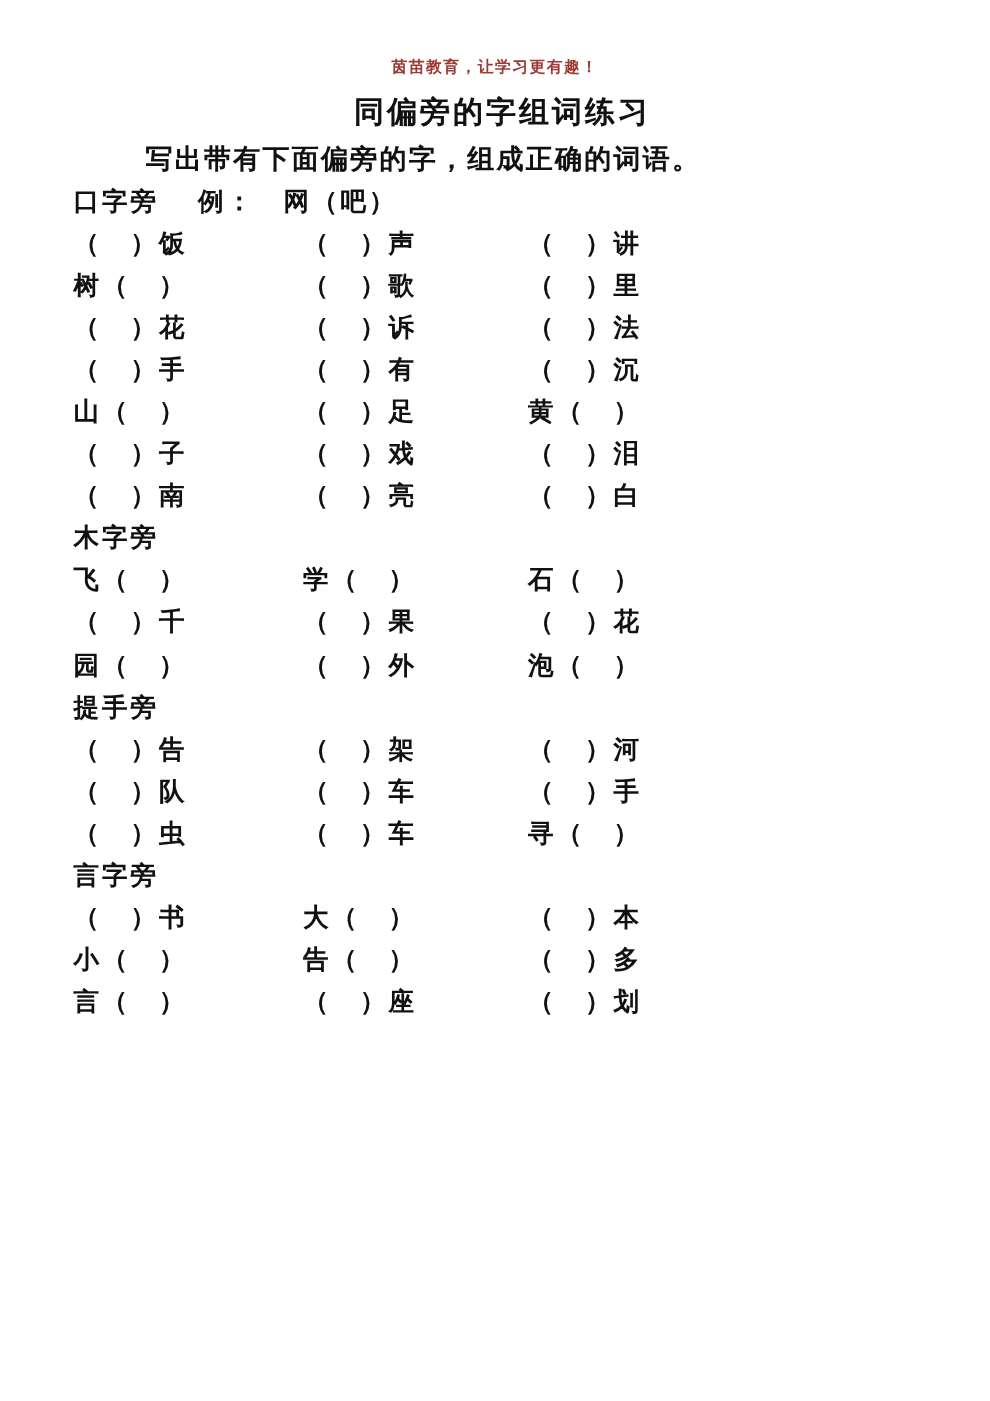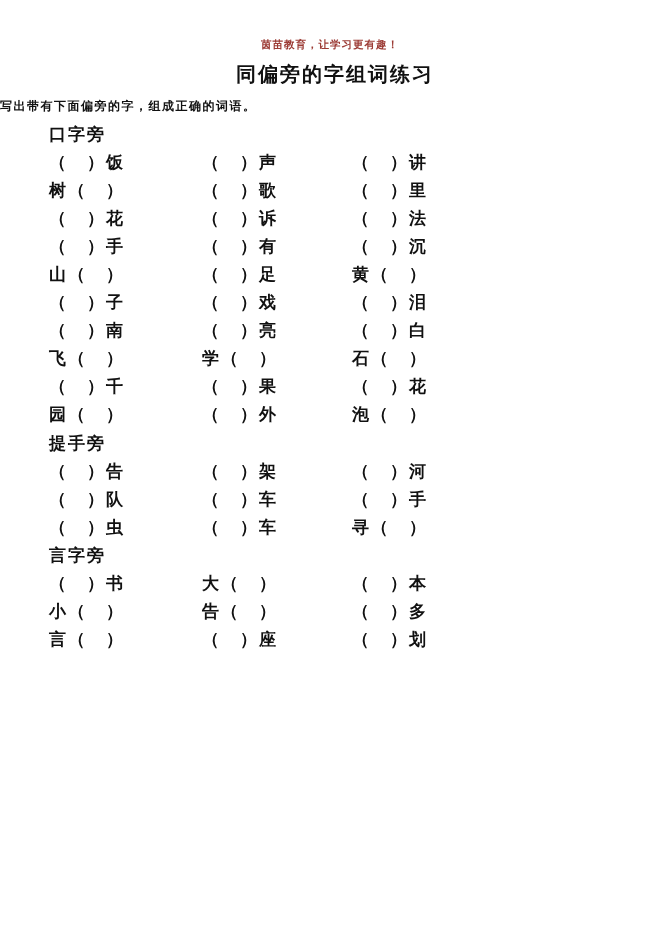--- a/index.html
+++ b/index.html
@@ -27,21 +27,22 @@
     margin-top: 9px;
     text-align: center;
     font-size: 20px;
     font-weight: bold;
     letter-spacing: 2px;
     color: #111111;
     padding-left: 10px;
   }
   .instruction {
     margin-top: 4px;
-    font-size: 12px;
+    margin-left: 97px;
+    font-size: 18px;
     font-weight: bold;
     letter-spacing: 1.5px;
     color: #111111;
     height: 28px;
     display: flex;
     align-items: center;
   }
   .content {
     margin-left: 49px;
     width: 430px;
@@ -71,20 +72,21 @@
 <body>
 
 <div class="page">
   <div class="watermark">茵苗教育，让学习更有趣！</div>
   <div class="doc-title">同偏旁的字组词练习</div>
   <div class="instruction">写出带有下面偏旁的字，组成正确的词语。</div>
   <div class="content">
       <div class="section">
         <div class="sec-header-row">
           <span class="sec-header">口字旁</span>
+          <span class="sec-example">例：　网（吧）</span>
         </div>
         <div class="row">
           <span class="cell">（　）饭</span>
           <span class="cell">（　）声</span>
           <span class="cell">（　）讲</span>
         </div>
         <div class="row">
           <span class="cell">树（　）</span>
           <span class="cell">（　）歌</span>
           <span class="cell">（　）里</span>
@@ -111,20 +113,23 @@
           <span class="cell">（　）戏</span>
           <span class="cell">（　）泪</span>
         </div>
         <div class="row">
           <span class="cell">（　）南</span>
           <span class="cell">（　）亮</span>
           <span class="cell">（　）白</span>
         </div>
       </div>
       <div class="section">
+        <div class="sec-header-row">
+          <span class="sec-header">木字旁</span>
+        </div>
         <div class="row">
           <span class="cell">飞（　）</span>
           <span class="cell">学（　）</span>
           <span class="cell">石（　）</span>
         </div>
         <div class="row">
           <span class="cell">（　）千</span>
           <span class="cell">（　）果</span>
           <span class="cell">（　）花</span>
         </div>

